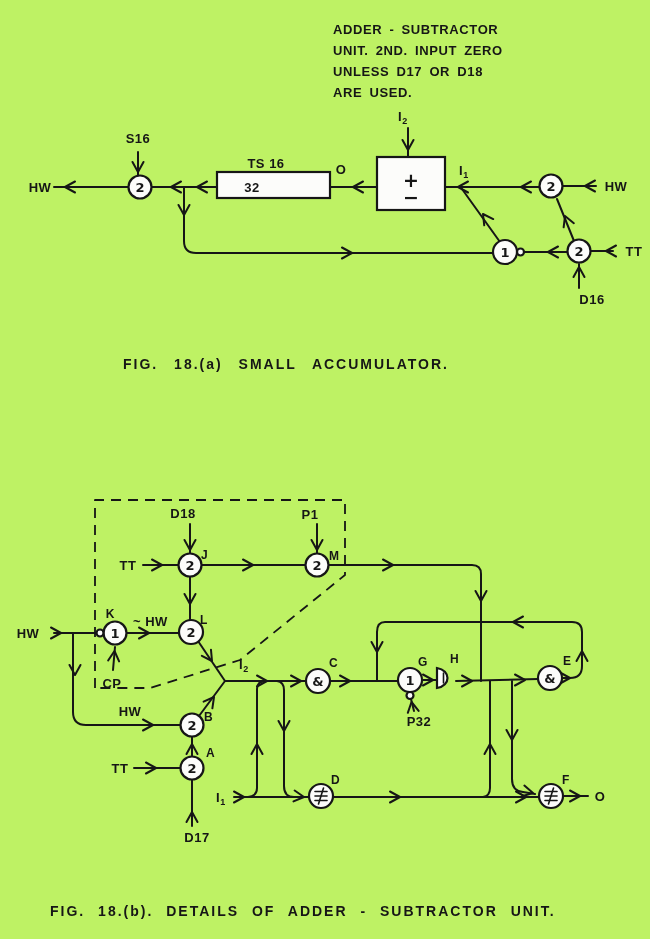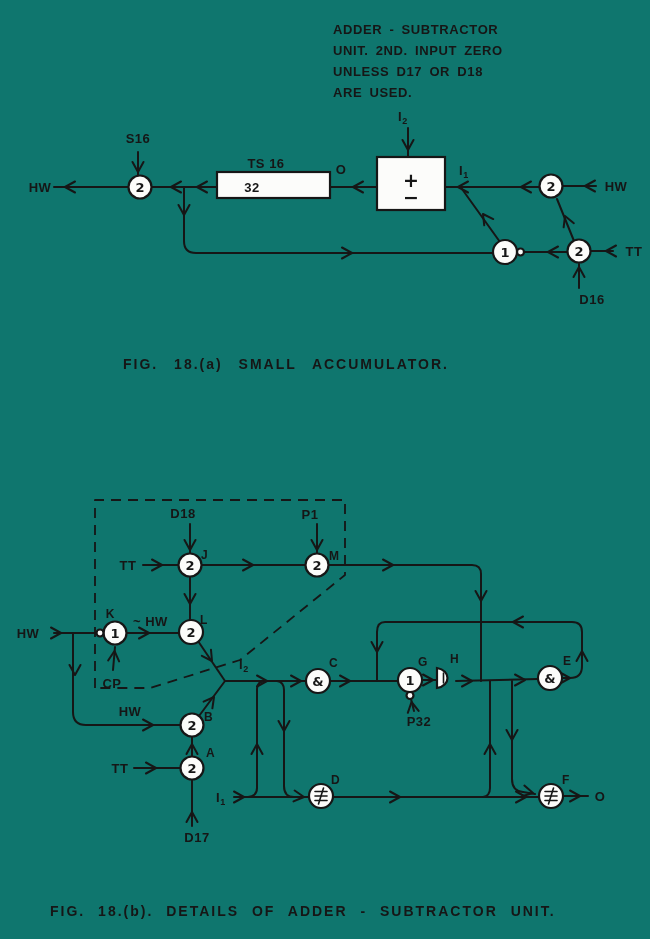--- a/index.html
+++ b/index.html
@@ -1,16 +1,16 @@
 <!DOCTYPE html>
 <html><head>
 <meta charset="utf-8">
 <style>
   html,body{margin:0;padding:0;background:#e8e8e4;}
-  .page{width:650px;height:939px;background:#0f766e;position:relative;margin:0 auto;
+  .page{width:650px;height:939px;background:#bef264;position:relative;margin:0 auto;
         font-family:"Liberation Sans",sans-serif;}
   svg{display:block;}
   .wire{fill:none;stroke:#161616;stroke-width:2;stroke-linecap:round;stroke-linejoin:round;}
   .thin{stroke-width:1.6;}
   .dashed{fill:none;stroke:#161616;stroke-width:1.8;stroke-dasharray:10 7;stroke-linejoin:round;}
   .gate{fill:#fcfcfa;stroke:#161616;stroke-width:2.2;}
   .box{fill:#fcfcfa;stroke:#161616;stroke-width:2.2;}
   .ahd{fill:none;stroke:#161616;stroke-width:2;stroke-linecap:round;stroke-linejoin:round;}
   text{fill:#161616;}
   .lbl{font:bold 13px "Liberation Sans",sans-serif;letter-spacing:.5px;}

